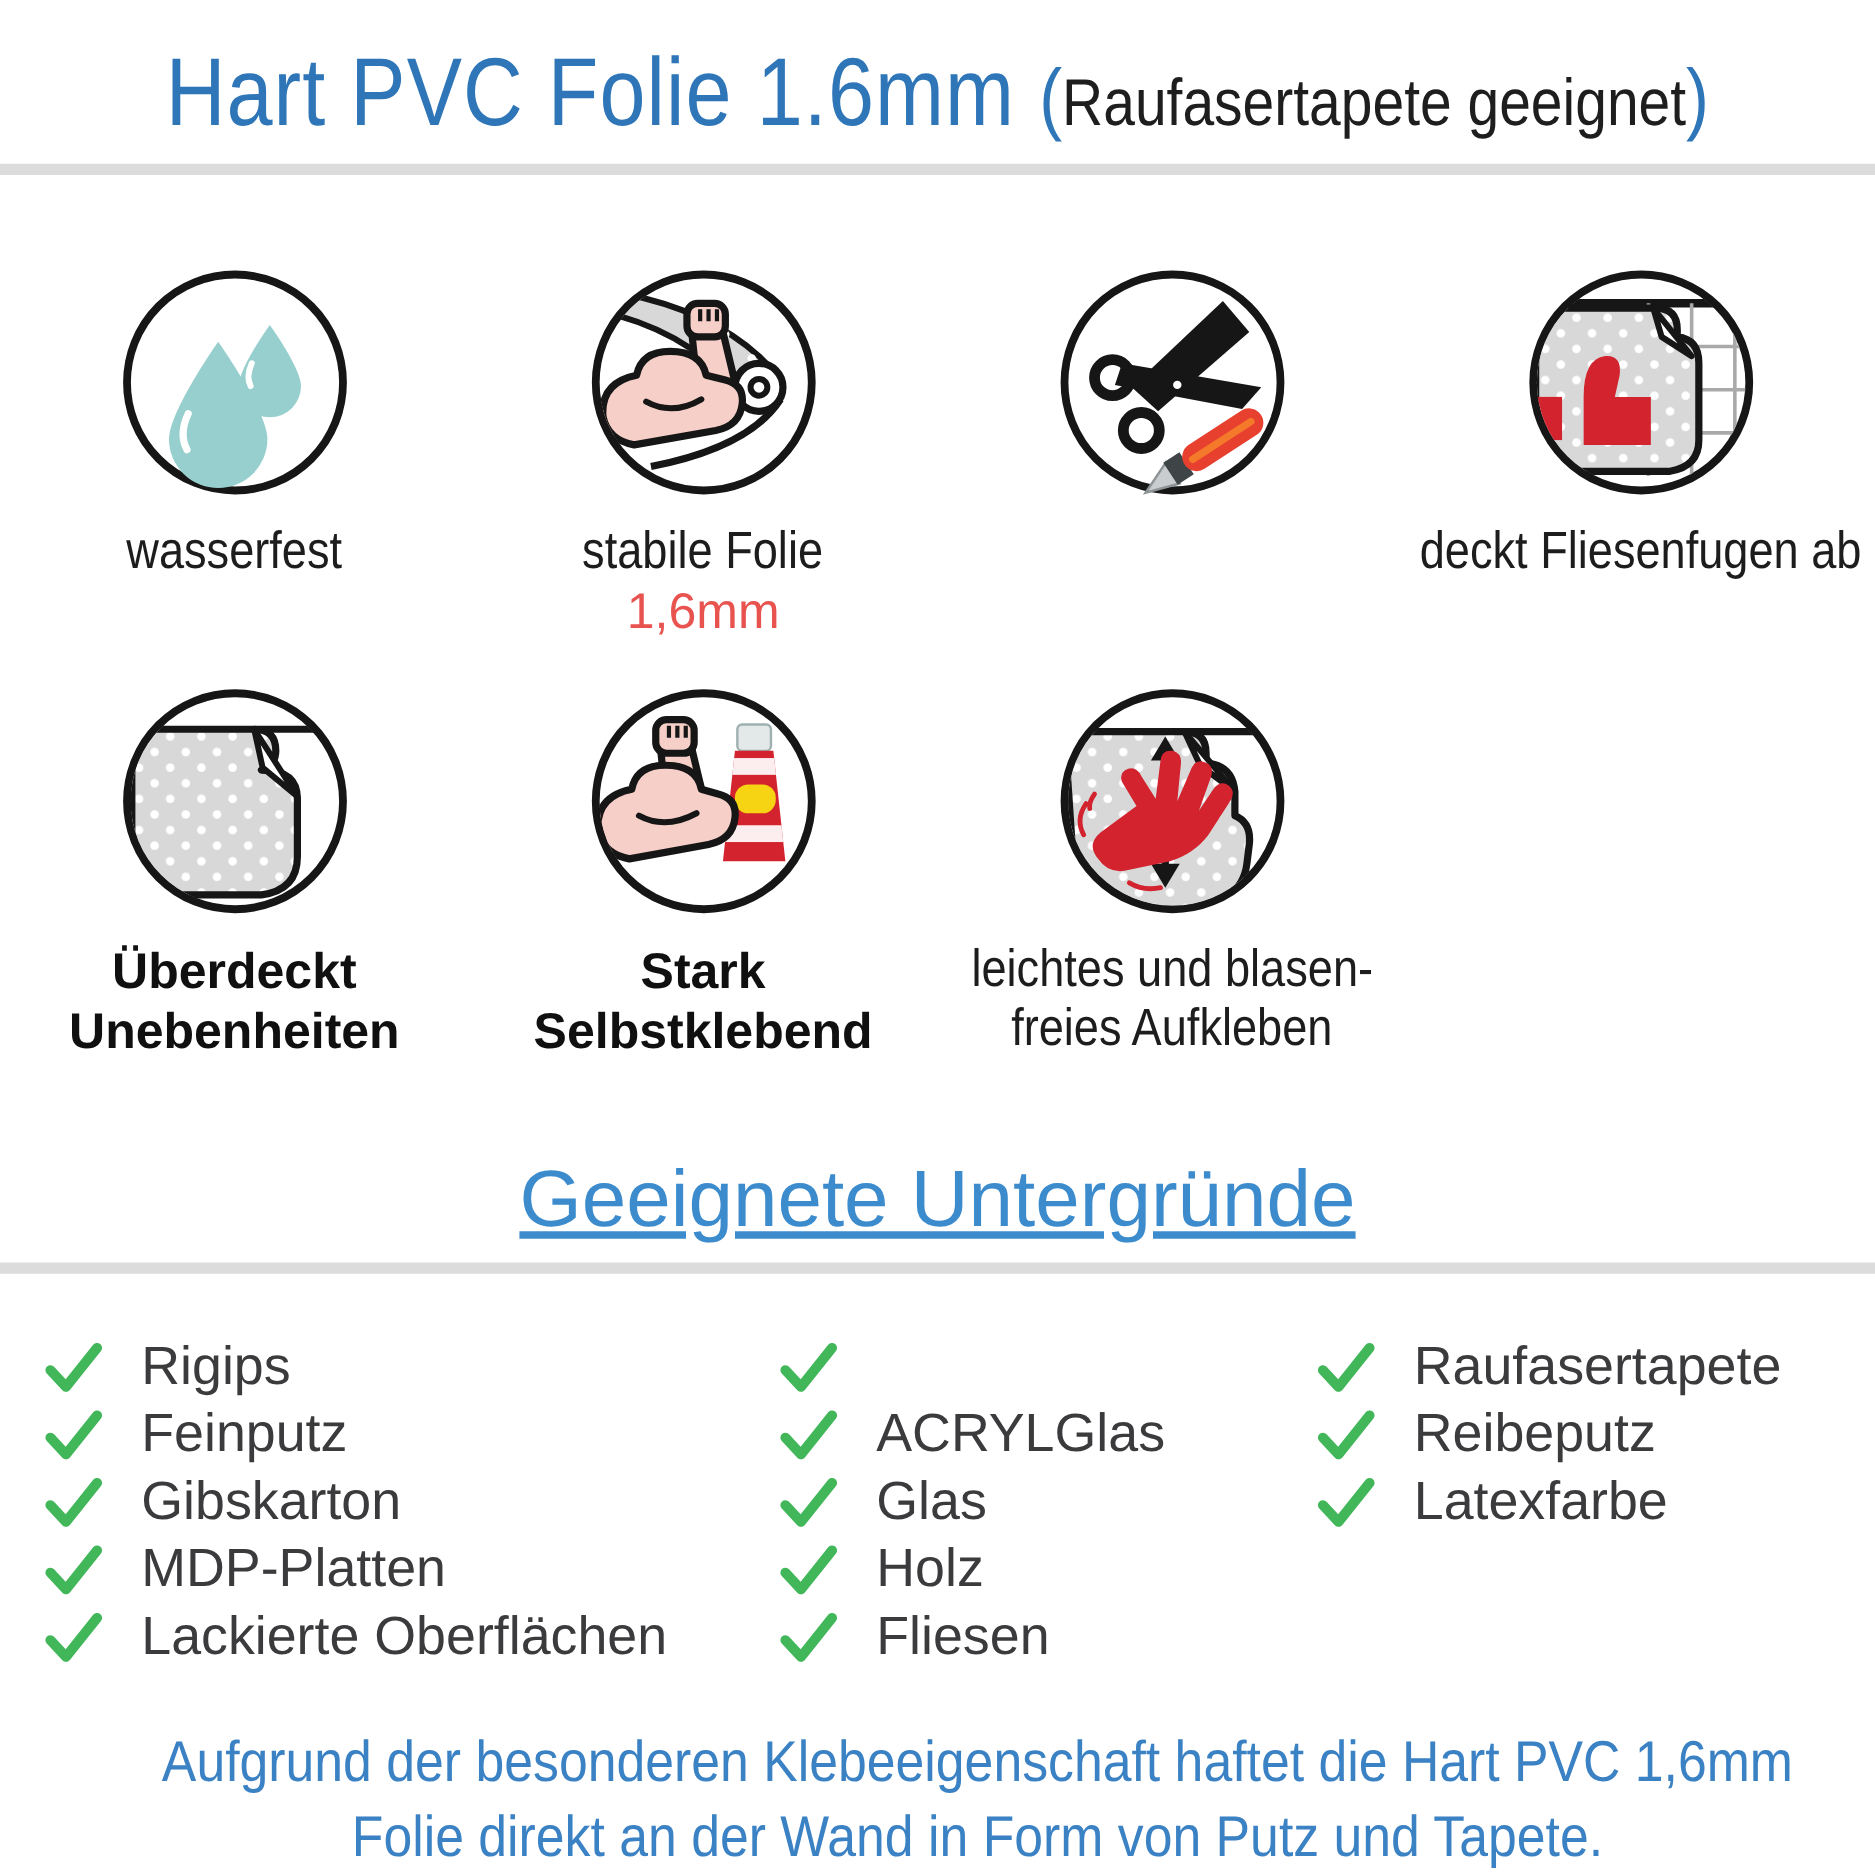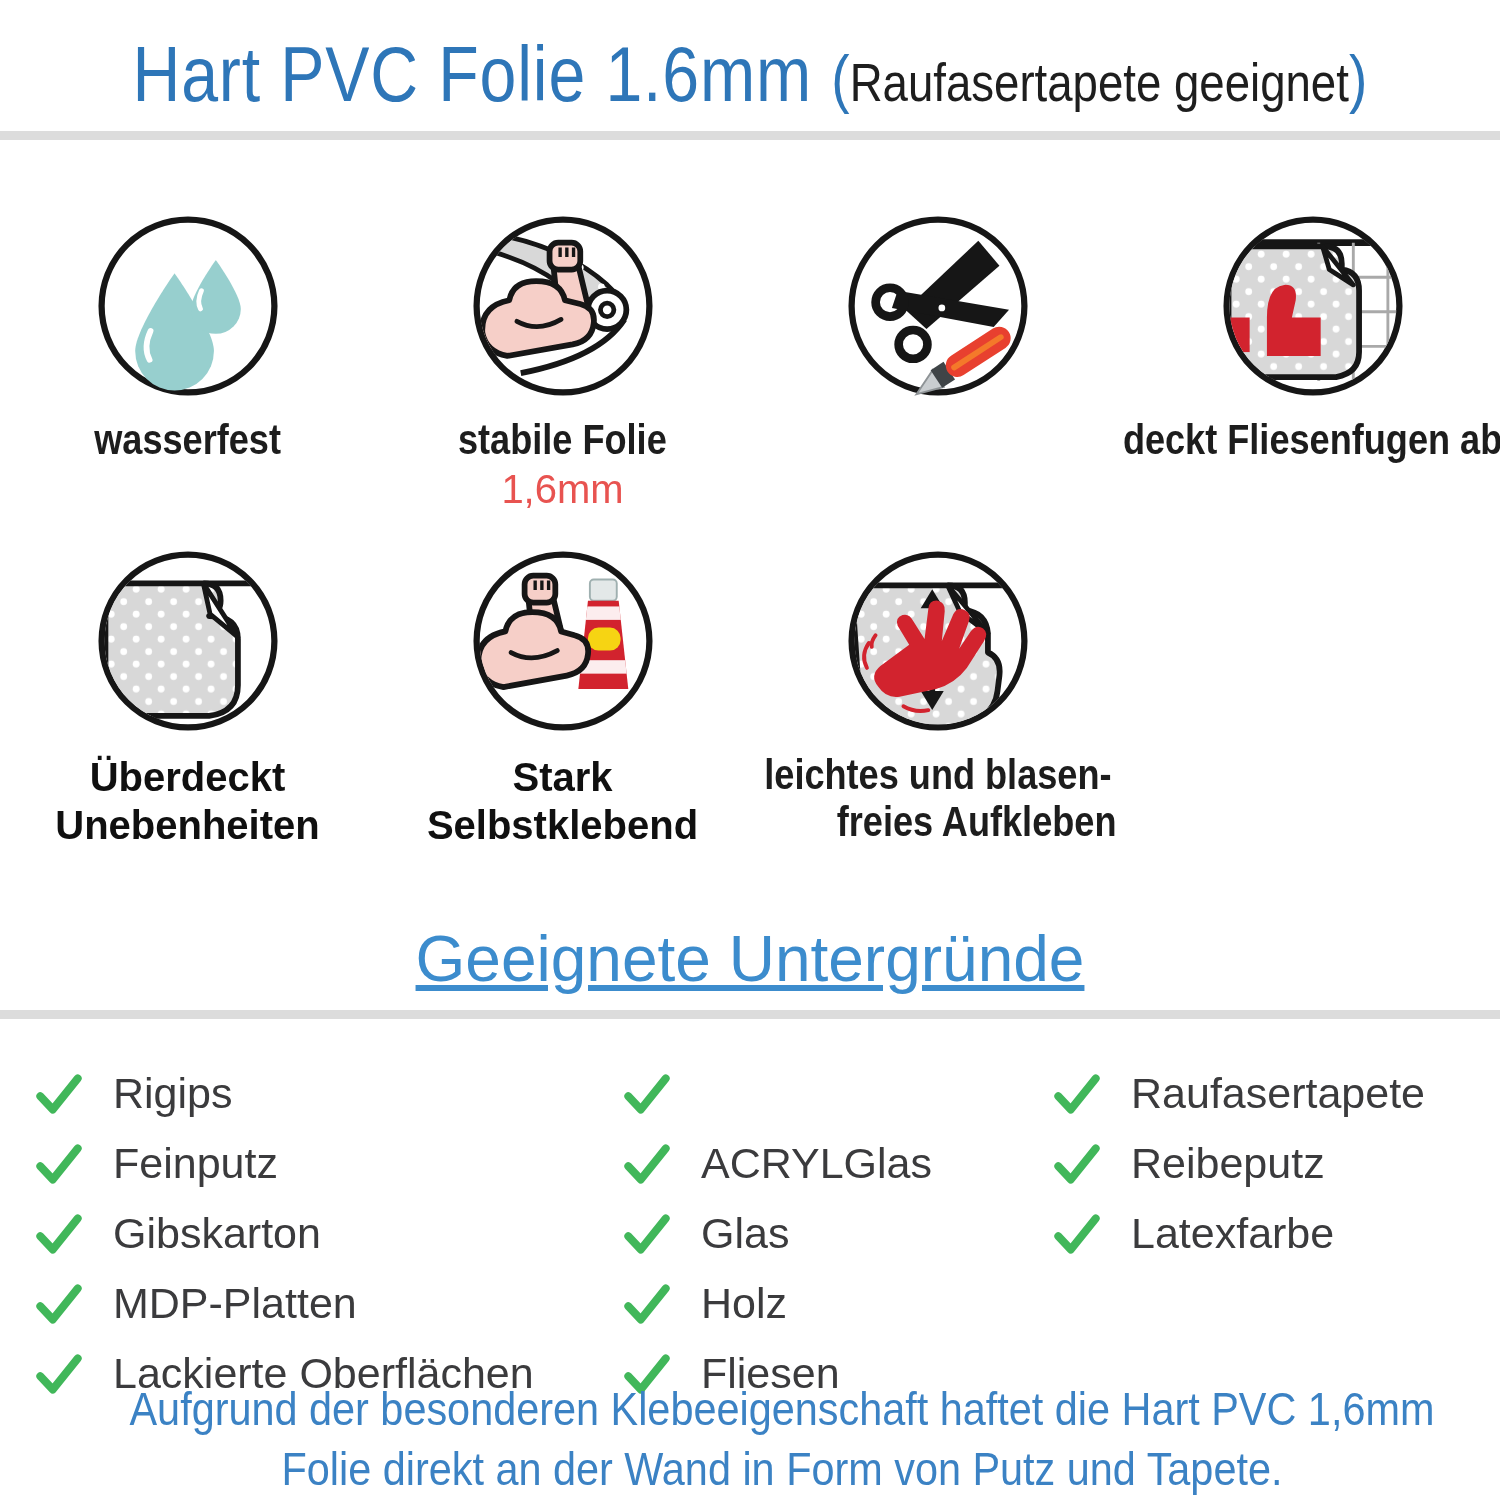--- a/index.html
+++ b/index.html
@@ -15,32 +15,32 @@
   .title-sub{font-size:53px;color:#1e1e1e;}
   .divider{position:absolute;left:0;width:100%;height:9px;background:#dcdcdc;}
   .div1{top:131px}
   .div2{top:1010px}
 
   
   .features{position:absolute;top:210px;left:0;width:1500px;display:grid;
             grid-template-columns:repeat(4,375px);grid-auto-rows:335px;}
   .feat{display:flex;flex-direction:column;align-items:center;}
   .feat svg{flex:none;}
-  .feat-label{margin-top:14px;font-size:42px;color:#1d1d1d;line-height:1.12;text-align:right;font-weight:bold;}
+  .feat-label{margin-top:14px;font-size:42px;color:#1d1d1d;line-height:1.12;text-align:center;}
   .feat-label-bold{margin-top:16px;font-size:40px;font-weight:700;color:#101010;line-height:1.2;text-align:center;}
   .feat-note{font-size:40px;color:#e85350;margin-top:4px;}
 
   
   .section-title{position:absolute;top:922px;left:0;width:100%;text-align:center;
                  font-size:64px;color:#3c8ccd;text-decoration:underline;}
 
   
   .checklist{position:absolute;top:1066px;left:35px;width:1435px;display:grid;
              grid-template-columns:588px 430px 1fr;}
-  .check-col{display:flex;flex-direction:column;gap:16px;}
+  .check-col{display:flex;flex-direction:column;}
   .check-item{display:flex;align-items:center;height:54px;}
   .check-item svg{flex:none;margin-right:30px;}
   .check-text{font-size:43px;color:#3b3b3d;white-space:nowrap;}
 
   
   .footer{position:absolute;top:1380px;left:0;width:100%;text-align:center;
           font-size:46px;color:#3b82c4;line-height:1.3;padding-left:32px;}
 </style>
 </head>
 <body>

